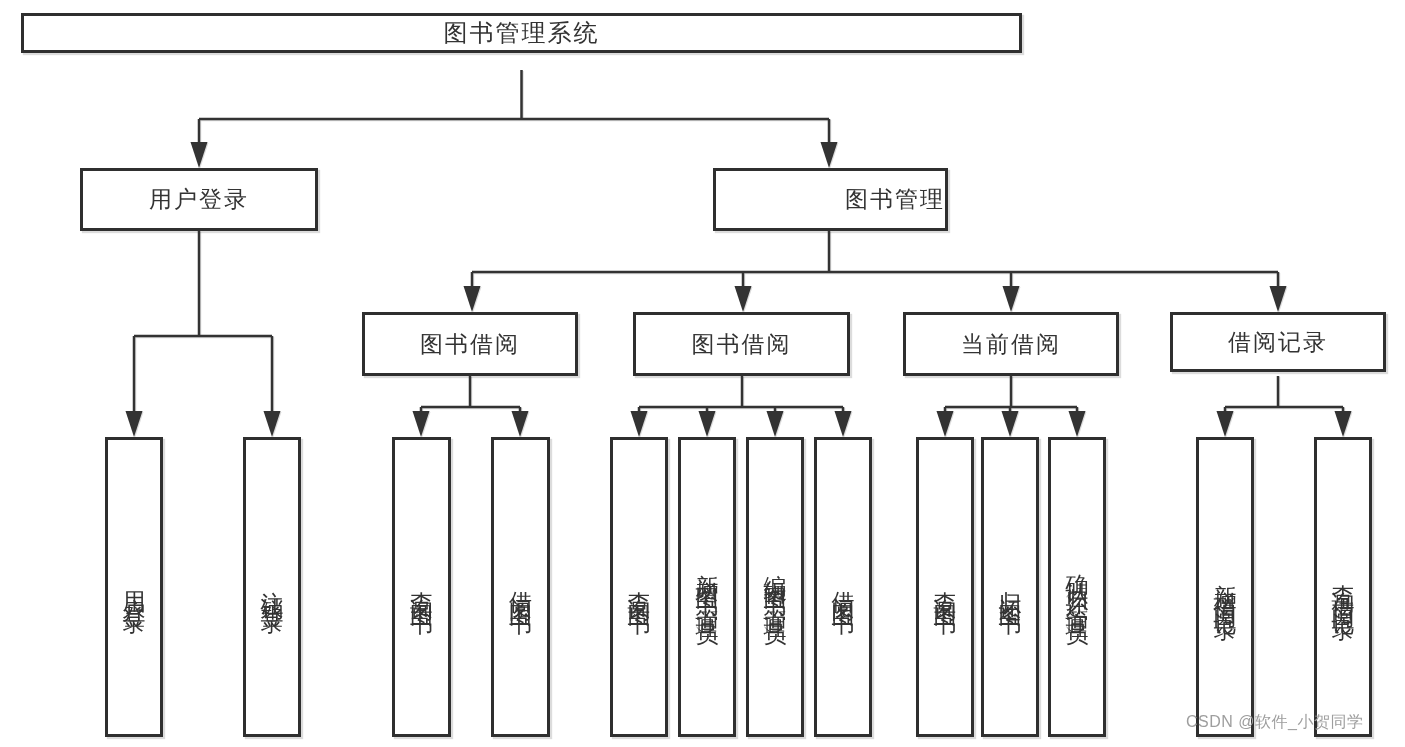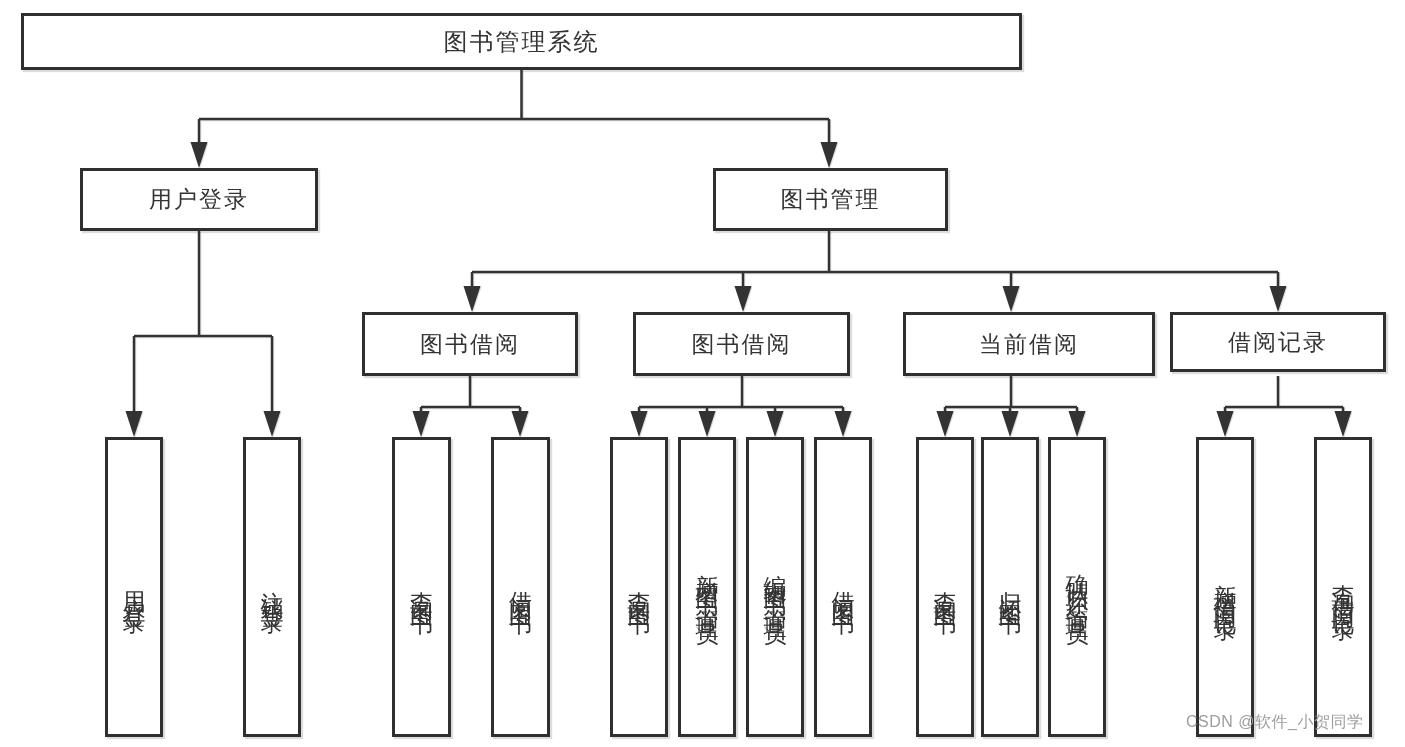--- a/index.html
+++ b/index.html
@@ -104,38 +104,38 @@
       <use href="#ah" x="775" y="437"></use>
         <use href="#ah" x="843" y="437"></use>
       <use href="#ah" x="945" y="437"></use>
         <use href="#ah" x="1010" y="437"></use>
       <use href="#ah" x="1077" y="437"></use>
       <use href="#ah" x="1225" y="437"></use>
         <use href="#ah" x="1343" y="437"></use>
     </g>
   </svg>
 
-  <div class="node h root" style="left:21px; top:13px; width:1001px; height:57px;">
+  <div class="node h root" style="left:21px; top:13px; width:1001px; height:40px;">
     <span class="label">图书管理系统</span>
   </div>
 
   <div class="node h" style="left:80px; top:168px; width:238px; height:63px;">
     <span class="label">用户登录</span>
   </div>
-  <div class="node h" style="left:713px; top:168px; width:235px; height:63px;">
+  <div class="node h" style="left:713px; top:168px; width:235px; height:63px;justify-content:flex-end;">
     <span class="label">图书管理</span>
   </div>
 
   <div class="node h" style="left:362px; top:312px; width:216px; height:64px;">
     <span class="label">图书借阅</span>
   </div>
   <div class="node h" style="left:633px; top:312px; width:217px; height:64px;">
     <span class="label">图书借阅</span>
   </div>
-  <div class="node h" style="left:903px; top:312px; width:252px; height:64px;">
+  <div class="node h" style="left:903px; top:312px; width:216px; height:64px;">
     <span class="label">当前借阅</span>
   </div>
   <div class="node h" style="left:1170px; top:312px; width:216px; height:60px;">
     <span class="label">借阅记录</span>
   </div>
 
   <div class="node v" style="left:105px; top:437px; width:58px; height:300px;">
     <span class="label">用户登录</span>
   </div>
   <div class="node v" style="left:243px; top:437px; width:58px; height:300px;">

